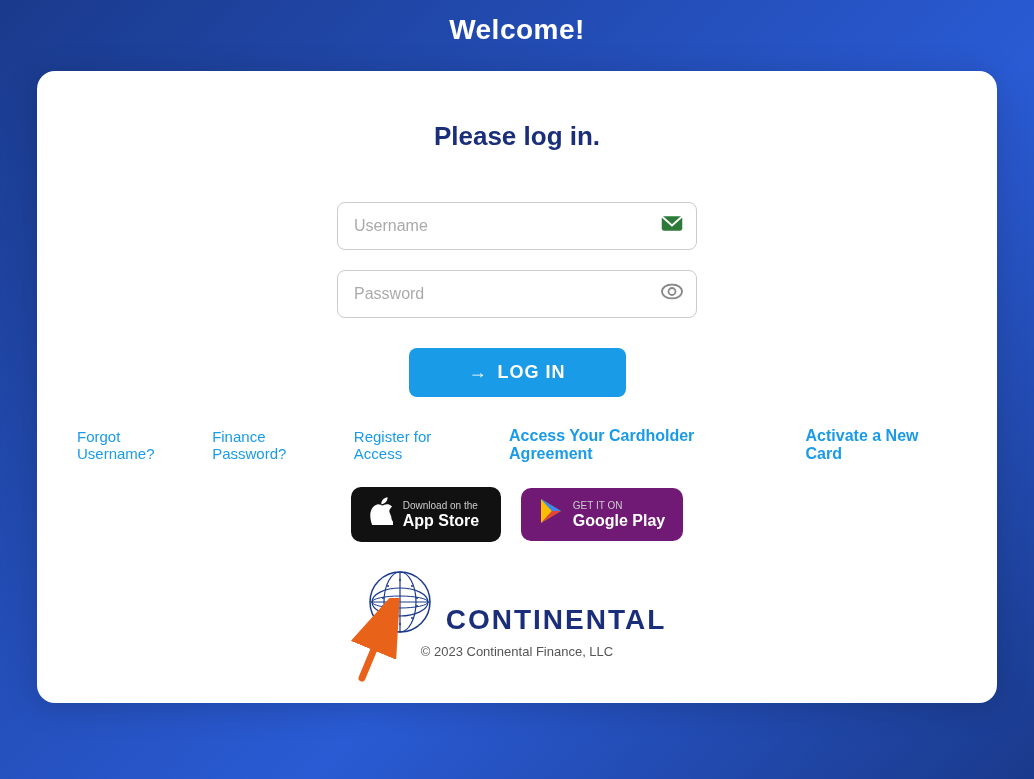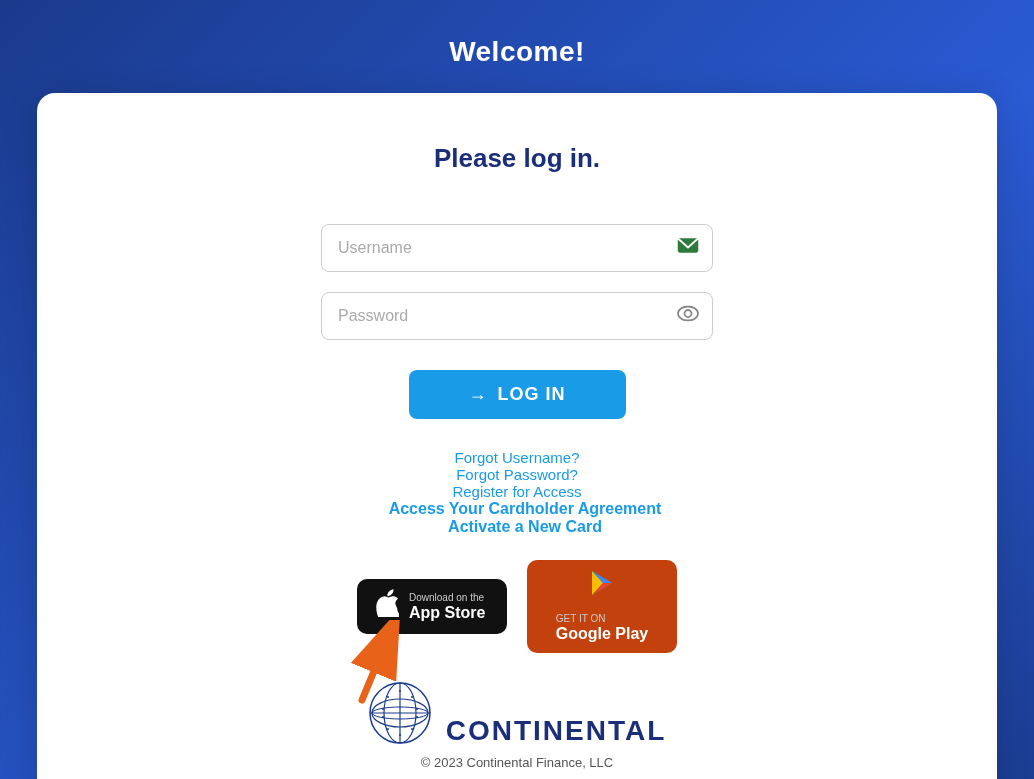--- a/index.html
+++ b/index.html
@@ -8,21 +8,21 @@
       font-family: Arial, sans-serif;
       background: linear-gradient(135deg, #1a3a8c 0%, #2a5bd4 60%, #1a3a8c 100%);
       min-height: 779px;
       display: flex;
       flex-direction: column;
       align-items: center;
     }
 
     .header {
       width: 100%;
-      padding: 36px 0 25px;
+      padding: 14px 0 25px;
       text-align: center;
       background: transparent;
     }
 
     .header-title {
       color: #fff;
       font-size: 28px;
       font-weight: bold;
       letter-spacing: 0.5px;
     }
@@ -42,21 +42,21 @@
     }
 
     .login-title {
       color: #1a2e7a;
       font-size: 26px;
       font-weight: bold;
       margin-bottom: 50px;
     }
 
     .input-group {
-      width: 392px;
+      width: 360px;
       margin-bottom: 20px;
       position: relative;
     }
 
     .input-field {
       width: 100%;
       padding: 14px 44px 14px 16px;
       border: 1.5px solid #ccc;
       border-radius: 8px;
       font-size: 16px;
@@ -100,23 +100,23 @@
       letter-spacing: 1px;
       display: flex;
       align-items: center;
       gap: 10px;
       min-width: 200px;
       justify-content: center;
     }
 
     .links-section {
       display: flex;
-      flex-direction: column;
-      align-items: center;
-      gap: 0;
+      flex-direction: row;
+      align-items: center;
+      gap: 12px;
       margin-top: 20px;
     }
 
     .link-item {
       color: #1a9be8;
       font-size: 15px;
       text-decoration: none;
       cursor: pointer;
     }
 
@@ -161,22 +161,21 @@
       color: #ccc;
     }
 
     .store-text-large {
       font-size: 16px;
       font-weight: bold;
       color: #fff;
     }
 
     .google-play-btn {
-      background: #c2410c;
-      flex-direction: column;
+      background: #701a75;
     }
 
     .continental-logo {
       display: flex;
       align-items: flex-end;
       gap: 14px;
       margin-top: 8px;
     }
 
     .globe-svg {
@@ -264,21 +263,21 @@
         <marker id="arrowhead" markerWidth="10" markerHeight="7" refX="5" refY="3.5" orient="auto">
           <polygon points="0 0, 10 3.5, 0 7" fill="#e8621a"></polygon>
         </marker>
       </defs>
       <line x1="30" y1="80" x2="55" y2="20" stroke="#e8621a" stroke-width="7" marker-end="url(#arrowhead)" stroke-linecap="round"></line>
     </svg>
   </div>
 
   <div class="links-section">
     <a class="link-item">Forgot Username?</a>
-    <a class="link-item">Forgot Password?</a>
+    <a class="link-item">Finance Password?</a>
     <a class="link-item">Register for Access</a>
     <a class="link-item link-bold">Access Your Cardholder Agreement</a>
     <a class="link-item link-bold">Activate a New Card</a>
   </div>
 
   <div class="store-buttons">
     <a class="store-btn store-btn-apple" href="#">
       <span class="store-icon">
         
         <svg width="24" height="28" viewBox="0 0 24 28" fill="white" xmlns="http://www.w3.org/2000/svg">

